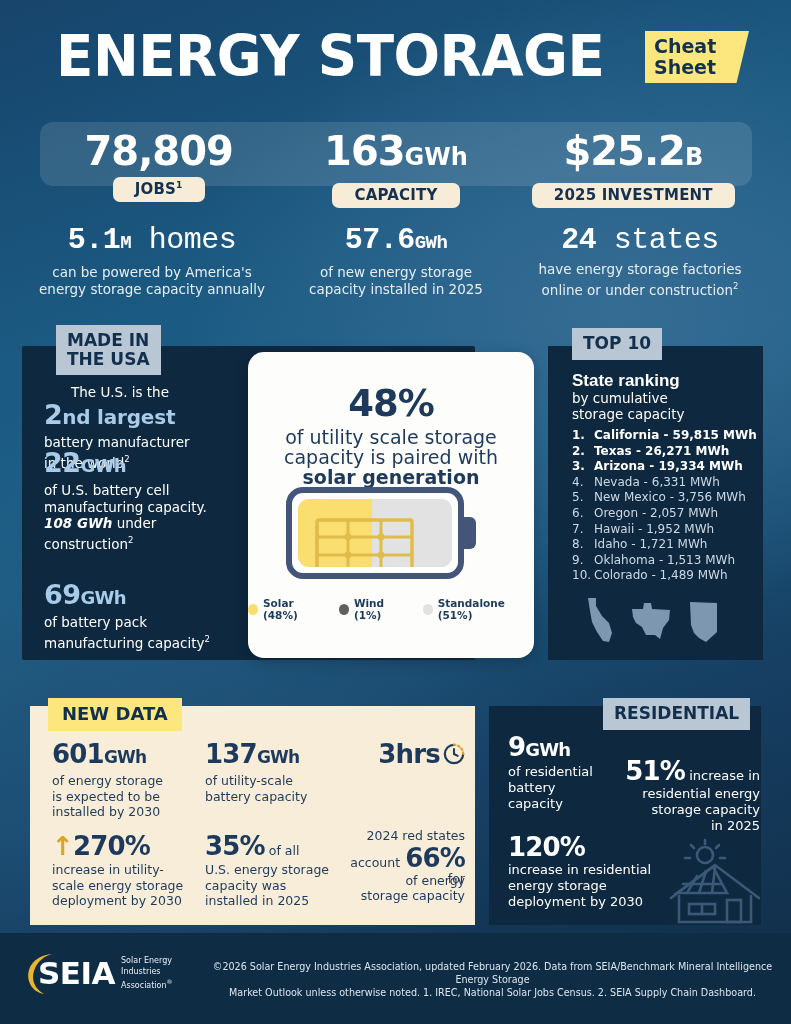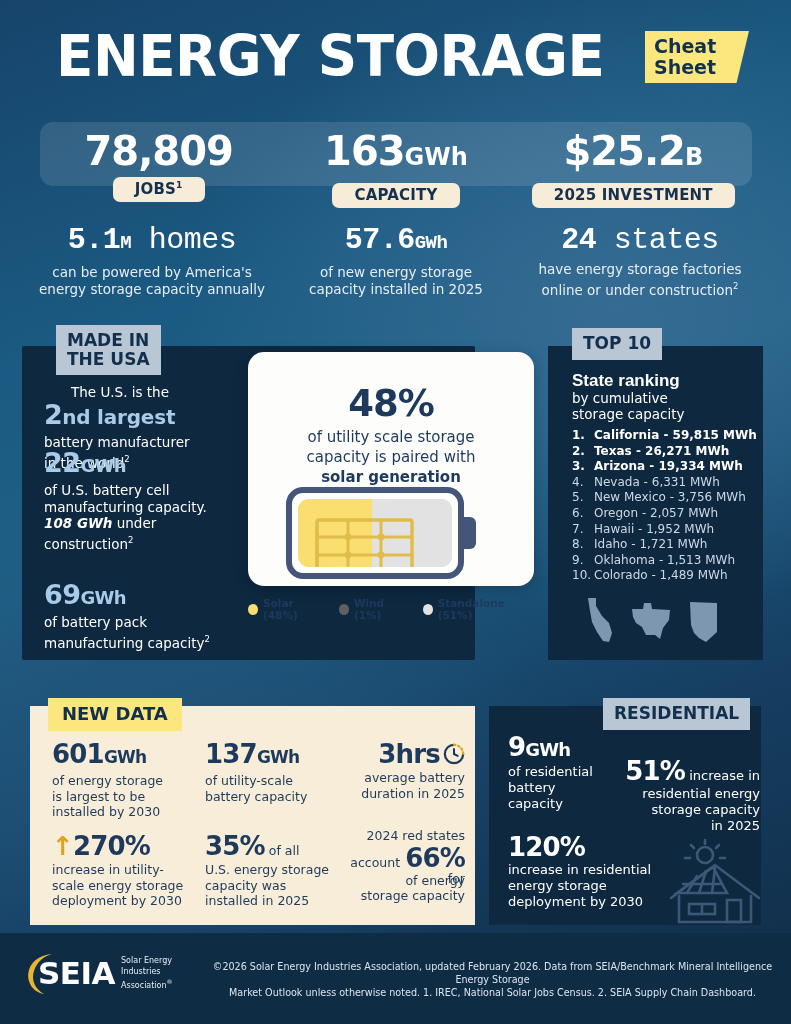--- a/index.html
+++ b/index.html
@@ -111,31 +111,31 @@
     letter-spacing: -0.6px; font-family: "DejaVu Sans", sans-serif; white-space: nowrap;
   }
   .usa-hl .nd { font-size: 20px; letter-spacing: -0.2px; }
   .usa-hl .unit { font-size: 18px; }
   .usa-txt { color: #ffffff; font-size: 13.5px; line-height: 16.5px; margin-top: 2px; font-family: "DejaVu Sans", sans-serif; }
   .usa-txt i { font-weight: 700; font-style: italic; }
   .usa-txt sup { font-size: 8.5px; }
 
   
   .card {
-    position: absolute; left: 248px; top: 352px; width: 286px; height: 234px;
+    position: absolute; left: 248px; top: 352px; width: 286px; height: 306px;
     background: #fdfdfb; border-radius: 16px;
     box-shadow: 0 3px 14px rgba(0,0,0,0.22);
   }
   .card-pct {
     text-align: center; margin-top: 32px;
     color: #1d3a5c; font-weight: 800; font-size: 37px; line-height: 40px;
     font-family: "DejaVu Sans", sans-serif; letter-spacing: -1px;
   }
   .card-sub {
-    text-align: center; color: #1d3a5c; font-size: 15px; line-height: 20px;
+    text-align: center; color: #1d3a5c; font-size: 19px; line-height: 20px;
     margin-top: 3px; padding: 0 12px; font-family: "DejaVu Sans", sans-serif;
   }
   .card-sub b { font-weight: 800; }
   .battery {
     position: absolute; left: 38px; top: 135px; width: 190px; height: 92px;
   }
   .bat-body {
     position: absolute; left: 0; top: 0; width: 178px; height: 92px;
     border: 6px solid #44557a; border-radius: 17px; background: #ffffff;
   }
@@ -409,21 +409,21 @@
     </svg>
   </div>
 
   <div class="panel-newdata"></div>
   <div class="tag tag-newdata">NEW DATA</div>
 
   <div class="nd-cell" style="left:52px; top:740px; width:140px;">
     <div class="nd-num"><span>601</span><span class="unit">GWh</span></div>
     <div class="nd-txt">
       <div>of energy storage</div>
-        <div>is largest to be</div>
+        <div>is expected to be</div>
         <div>installed by 2030</div>
     </div>
   </div>
 
   <div class="nd-cell" style="left:205px; top:740px; width:130px;">
     <div class="nd-num"><span>137</span><span class="unit">GWh</span></div>
     <div class="nd-txt">
       <div>of utility-scale</div>
         <div>battery capacity</div>
     </div>
@@ -431,24 +431,20 @@
 
   <div class="nd-cell" style="left:340px; top:740px; width:125px; text-align:right;">
     <div class="nd-num" style="display:flex; align-items:center; justify-content:flex-end; gap:3px;">
       <span>3hrs</span>
       <svg width="22" height="22" viewBox="0 0 24 24">
         <path d="M12 2 A10 10 0 1 0 22 12" fill="none" stroke="#1d3a5c" stroke-width="2.4" stroke-linecap="round"></path>
         <path d="M12 2 A10 10 0 0 1 22 12" fill="none" stroke="#e0a21a" stroke-width="2.4" stroke-linecap="round" stroke-dasharray="1.6 3"></path>
         <line x1="12" y1="12" x2="12" y2="6.5" stroke="#1d3a5c" stroke-width="2.2" stroke-linecap="round"></line>
         <line x1="12" y1="12" x2="16" y2="14" stroke="#1d3a5c" stroke-width="2.2" stroke-linecap="round"></line>
       </svg>
-    </div>
-    <div class="nd-txt">
-      <div>average battery</div>
-        <div>duration in 2025</div>
     </div>
   </div>
 
   <div class="nd-cell" style="left:52px; top:832px; width:150px;">
     <div class="nd-num"><span class="nd-arrow">↑</span><span>270%</span></div>
     <div class="nd-txt">
       <div>increase in utility-</div>
         <div>scale energy storage</div>
         <div>deployment by 2030</div>
     </div>

